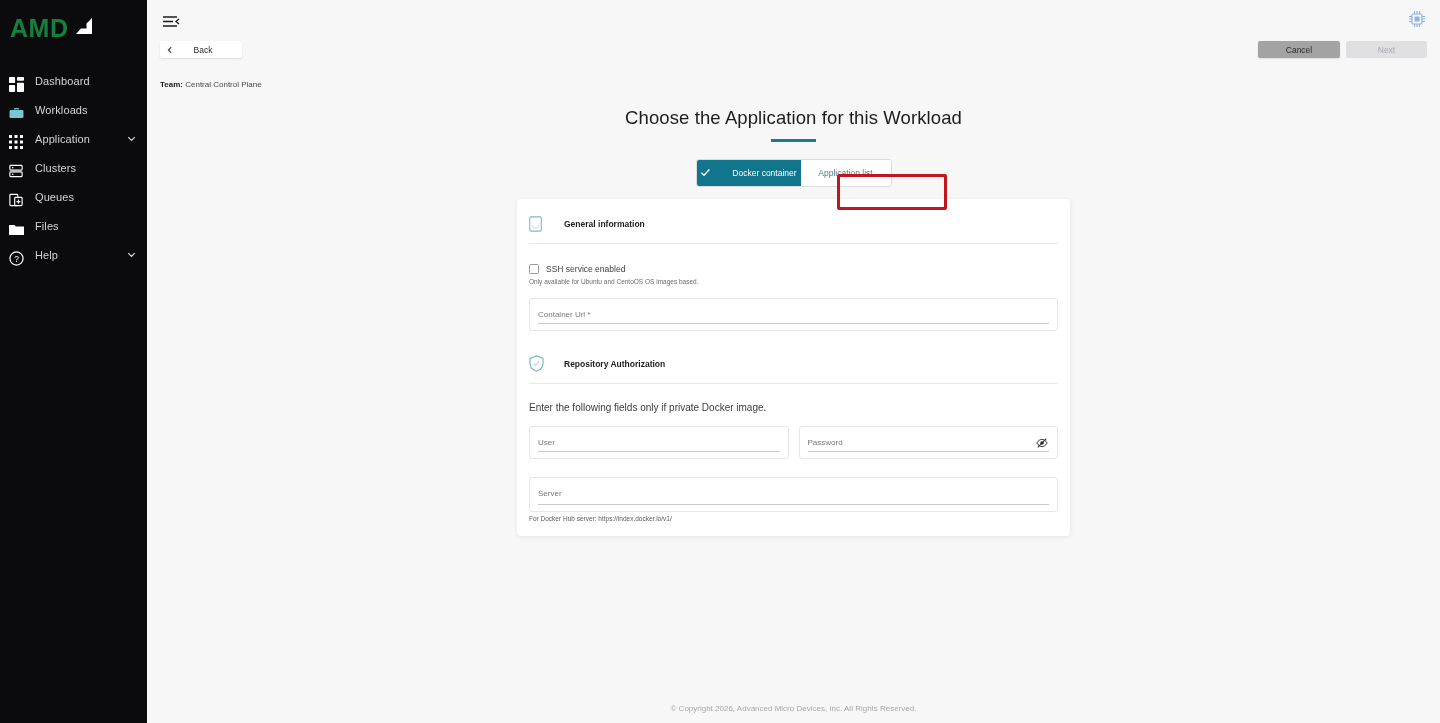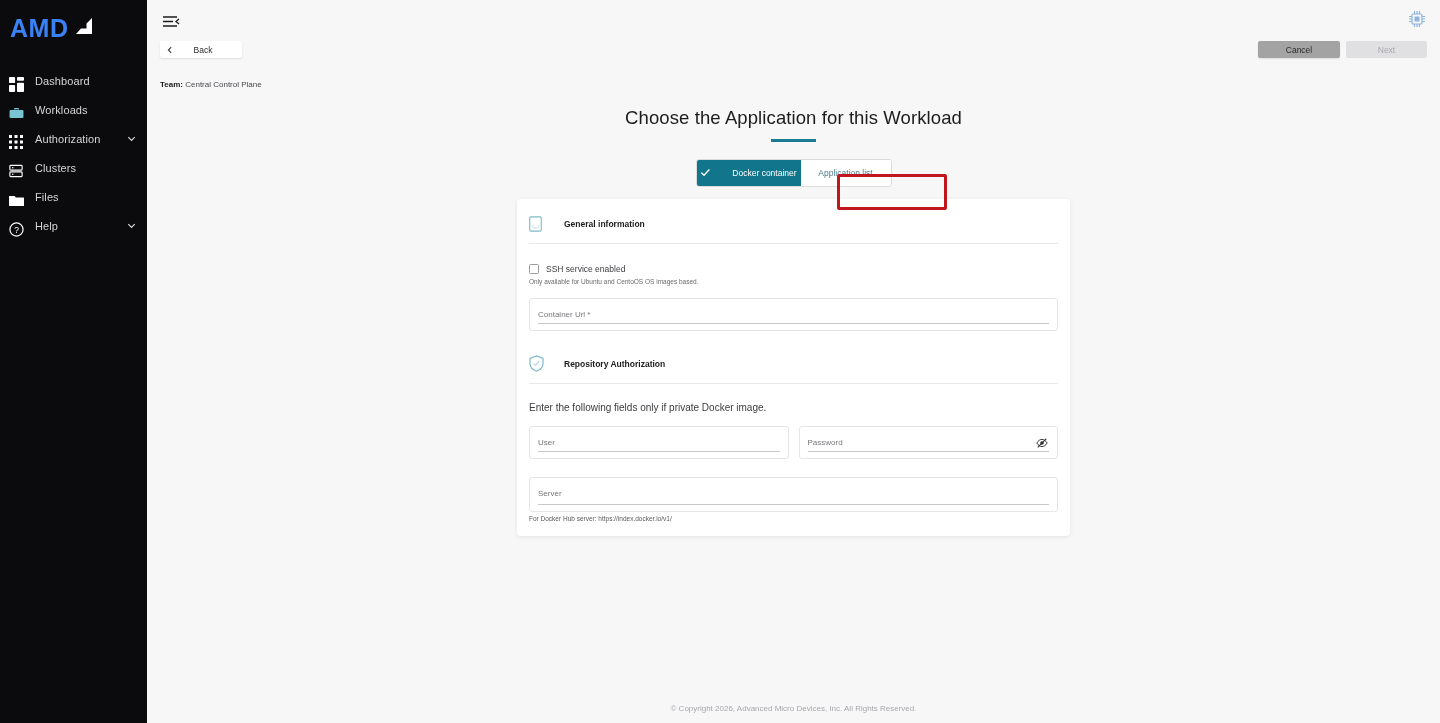--- a/index.html
+++ b/index.html
@@ -14,21 +14,21 @@
   
   .sidebar {
     width: 147px; height: 723px;
     background: #0b0b0d;
     flex: 0 0 147px;
     position: relative;
   }
   .logo-wrap { padding: 16px 0 0 10px; height: 56px; }
   .amd-logo { display: flex; align-items: center; gap: 1px; }
   .amd-text {
-    color: #3b82f6; font-size: 25px; font-weight: 700;
+    color: #15803d; font-size: 25px; font-weight: 700;
     letter-spacing: 0.5px; line-height: 1;
     font-family: "Liberation Sans", sans-serif;
   }
   .amd-arrow { width: 21px; height: 21px; position: relative; margin-left: 2px; }
   .nav { margin-top: 19px; }
   .nav-item {
     display: flex; align-items: flex-start;
     height: 29px; padding: 0 10px 0 7px;
     cursor: pointer; position: relative;
   }
@@ -252,40 +252,50 @@
               <rect x="5.5" y="0" width="3" height="3"></rect>
               <rect x="11" y="0" width="3" height="3"></rect>
             <rect x="0" y="5.5" width="3" height="3"></rect>
               <rect x="5.5" y="5.5" width="3" height="3"></rect>
               <rect x="11" y="5.5" width="3" height="3"></rect>
             <rect x="0" y="11" width="3" height="3"></rect>
               <rect x="5.5" y="11" width="3" height="3"></rect>
               <rect x="11" y="11" width="3" height="3"></rect>
           </svg>
         </span>
-        <span class="nav-label">Authorization</span>
+        <span class="nav-label">Application</span>
         <span class="nav-chevron">
           <svg width="11" height="11" viewBox="0 0 12 12" fill="none" stroke="#d5d5d8" stroke-width="1.4">
             <path d="M2.5 4.5 L6 8 L9.5 4.5"></path>
           </svg>
         </span>
       </div>
 
       <div class="nav-item">
         <span class="nav-ico">
           <svg width="14" height="14" viewBox="0 0 16 16" fill="none" stroke="#ffffff" stroke-width="1.3">
             <rect x="1" y="1.5" width="14" height="5.5" rx="1"></rect>
             <rect x="1" y="9" width="14" height="5.5" rx="1"></rect>
             <circle cx="4.3" cy="4.2" r="0.9" fill="#ffffff" stroke="none"></circle>
             <circle cx="4.3" cy="11.7" r="0.9" fill="#ffffff" stroke="none"></circle>
           </svg>
         </span>
         <span class="nav-label">Clusters</span>
       </div>
 
+      <div class="nav-item">
+        <span class="nav-ico">
+          <svg width="14" height="14" viewBox="0 0 16 16" fill="none" stroke="#ffffff" stroke-width="1.3">
+            <rect x="1" y="1.5" width="9" height="13" rx="1"></rect>
+            <rect x="6.5" y="5" width="8.5" height="9.5" rx="1" fill="#0b0b0d"></rect>
+            <path d="M10.8 7.5 v4.5 M8.5 9.8 h4.5" stroke-width="1.3"></path>
+          </svg>
+        </span>
+        <span class="nav-label">Queues</span>
+      </div>
 
       <div class="nav-item">
         <span class="nav-ico">
           <svg width="15" height="15" viewBox="0 0 16 16" fill="#ffffff">
             <path d="M0.8 3.2h5.2l1.3 1.6h7.9a1 1 0 0 1 1 1v7a1 1 0 0 1-1 1H0.8a1 1 0 0 1-1-1V4.2a1 1 0 0 1 1-1z"></path>
           </svg>
         </span>
         <span class="nav-label">Files</span>
       </div>
 

